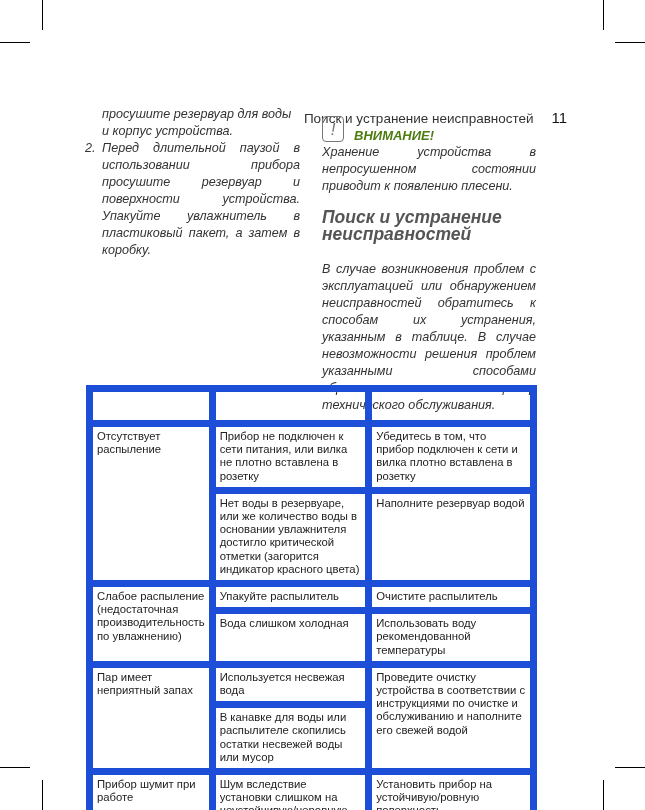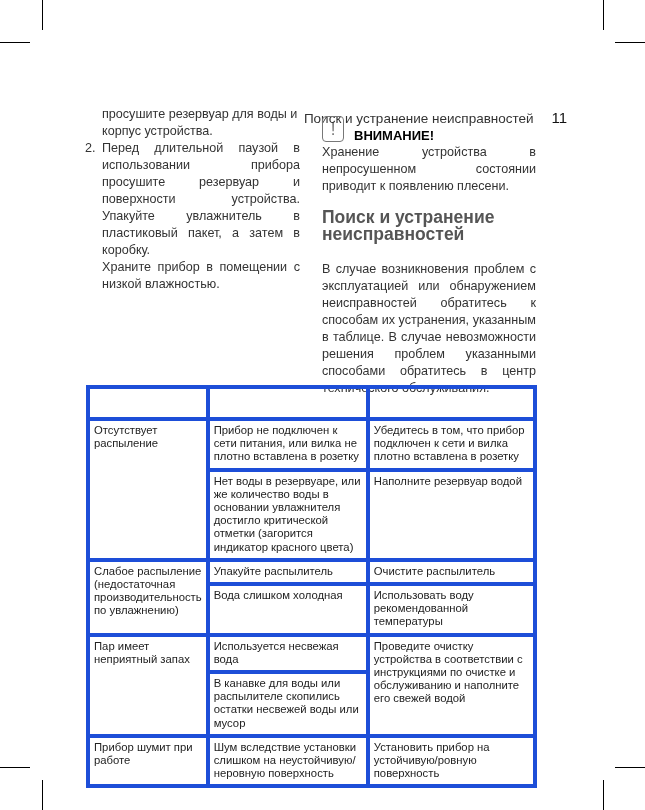--- a/index.html
+++ b/index.html
@@ -2,36 +2,36 @@
 <html><head>
 <meta charset="utf-8">
 <style>
   html, body { margin:0; padding:0; background:#ffffff; }
   body { width:645px; height:810px; position:relative; overflow:hidden;
          font-family:"Liberation Sans", sans-serif; color:#222; }
   .crop { position:absolute; background:#000; }
   .running-head { position:absolute; top:69px; right:78px; font-size:13.5px; color:#333; white-space:nowrap;margin-top:40px; }
   .running-head .title { margin-right:14px; }
   .running-head .num { font-size:15px; color:#111; }
-  .col { position:absolute; font-size:12.6px; line-height:17px; color:#333; }
+  .col { position:absolute; font-size:12.6px; line-height:17px; color:#333;font-style:italic; }
   .col-left { left:85px; top:106px; width:215px; }
   .col-right { left:322px; top:112px; width:214px; }
   .p-indent { padding-left:17px; }
   .just { text-align:justify; text-align-last:left; }
   .li { position:relative; padding-left:17px; }
   .li .n { position:absolute; left:0; top:0; }
   .warn-row { display:flex; align-items:flex-end; height:30px; }
   .warn-icon { width:22px; height:26px; border:1.3px solid #777; border-radius:4px; box-sizing:border-box;
                display:flex; justify-content:center; align-items:center; font-size:17px; color:#777;
                font-family:"Liberation Sans", sans-serif; line-height:1; }
-  .warn-title { font-weight:bold; font-size:13px; color:#000000; margin-left:10px; margin-bottom:-2px; }
+  .warn-title { font-weight:bold; font-size:13px; color:#4d7c0f; margin-left:10px; margin-bottom:-2px; }
   .section-h { font-weight:bold; font-size:17.5px; line-height:17px; color:#555; margin-top:14px; margin-bottom:18px; }
   table.trouble { position:absolute; left:86px; top:385px; width:451px; border-collapse:collapse;
                   font-size:11.3px; line-height:13.2px; color:#222; }
-  table.trouble td { border:4px solid #1d4ed8; vertical-align:top; padding:3px 4px 4px 4px; }
+  table.trouble td { border:7px solid #1d4ed8; vertical-align:top; padding:3px 4px 4px 4px; }
   table.trouble tr.head td { height:21px; }
   .c1 { width:107px; } .c2 { width:156px; } .c3 { width:162px; }
 </style>
 </head>
 <body>
 
 <div class="crop" style="left:42px;top:0;width:1px;height:30px;"></div>
 <div class="crop" style="left:0;top:42px;width:30px;height:1px;"></div>
 <div class="crop" style="left:603px;top:0;width:1px;height:30px;"></div>
 <div class="crop" style="left:615px;top:42px;width:30px;height:1px;"></div>
@@ -43,21 +43,20 @@
 <div class="running-head">
   <span class="title">Поиск и устранение неисправностей</span>
   <span class="num">11</span>
 </div>
 
 <div class="col col-left">
   <div class="p-indent">просушите резервуар для воды и корпус устройства.</div>
   <div class="li">
     <span class="n">2.</span>
     <div class="just">Перед длительной паузой в использовании прибора просушите резервуар и поверхности устройства. Упакуйте увлажнитель в пластиковый пакет, а затем в коробку.</div>
-    <div class="just">Храните прибор в помещении с низкой влажностью.</div>
   </div>
 </div>
 
 <div class="col col-right">
   <div class="warn-row">
     <div class="warn-icon">!</div>
     <span class="warn-title">ВНИМАНИЕ!</span>
   </div>
   <div class="just" style="margin-top:2px;">Хранение устройства в непросушенном состоянии приводит к появлению плесени.</div>
   <div class="section-h">Поиск и устранение неисправностей</div>

